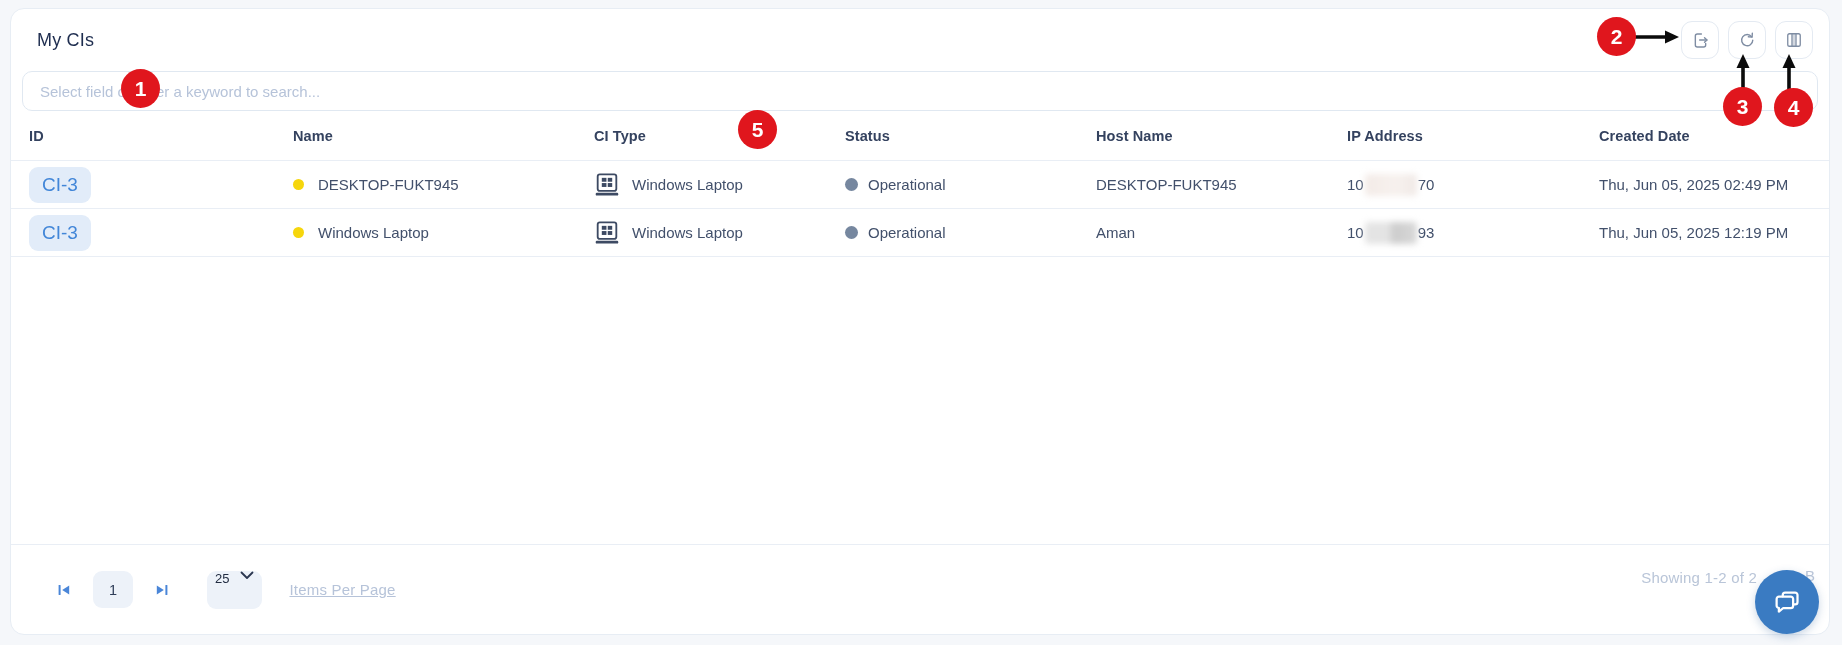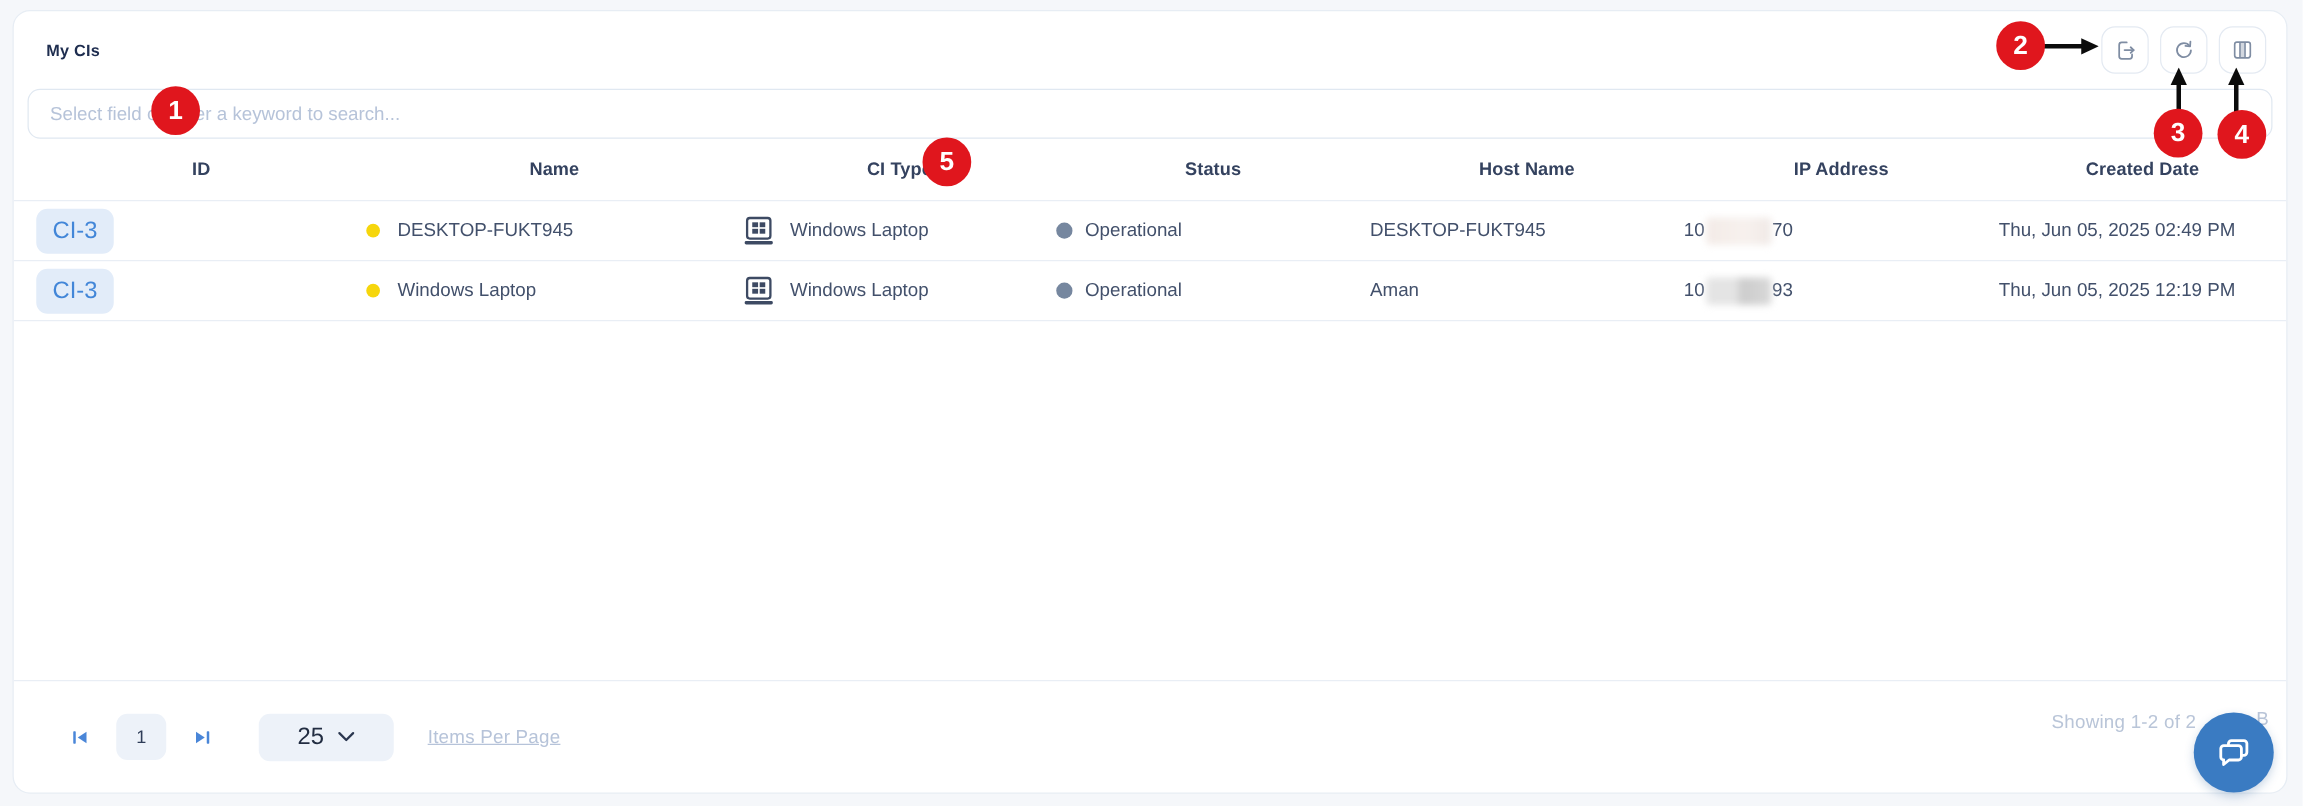--- a/index.html
+++ b/index.html
@@ -9,39 +9,39 @@
   .stage { position:relative; width:1842px; height:645px; background:#f5f7fa; }
 
   .card {
     position:absolute; left:10px; top:8px; width:1820px; height:627px;
     background:#ffffff; border:1px solid #e7edf4; border-radius:14px;
     display:flex; flex-direction:column; overflow:hidden;
   }
 
   
   .card-head { height:62px; padding:0 16px 0 26px; display:flex; align-items:center; justify-content:space-between; }
-  .page-title { font-size:13px; font-weight:bold; color:#1e2d4f; letter-spacing:.2px; }
+  .page-title { font-size:18px; font-weight:normal; color:#1e2d4f; letter-spacing:.2px; }
   .toolbar { display:flex; gap:9px; }
   .tool-btn {
     width:38px; height:38px; background:#fff; border:1px solid #e4eaf2; border-radius:11px;
     display:flex; align-items:center; justify-content:center; cursor:pointer; color:#7f8da3;
   }
 
   
   .search-wrap { padding:0 11px; }
   .search-input {
     width:100%; height:40px; border:1px solid #e0e8f1; border-radius:10px;
     padding:0 17px; font-size:15px; color:#43506b; outline:none; background:#fff;
     font-family:"Liberation Sans", sans-serif;
   }
   .search-input::placeholder { color:#b6c3d9; }
 
   
   .grid-row { display:grid; grid-template-columns:264px 301px 251px 251px 251px 252px auto; padding-left:18px; align-items:center; }
-  .thead { height:50px; border-bottom:1px solid #e9eef5;text-align:center; }
+  .thead { height:50px; border-bottom:1px solid #e9eef5; }
   .thead .th { font-size:14.5px; font-weight:bold; color:#34425f; letter-spacing:.1px; }
   .trow { height:48px; border-bottom:1px solid #e9eef5; font-size:15px; color:#42506b; }
   .cell { display:flex; align-items:center; }
 
   .id-pill {
     display:inline-block; padding:7px 13px; background:#e2ecf9; color:#4286d8;
     border-radius:9px; font-size:19px; cursor:pointer;
   }
   .dot { border-radius:50%; display:inline-block; flex:none; }
   .dot-yellow { width:11px; height:11px; background:#f6d60c; margin-right:14px; }
@@ -51,21 +51,21 @@
   .ip-blur { display:inline-block; height:22px; border-radius:3px; margin:0 1px; filter:blur(3px); }
   .ip-blur.tone-pink { width:52px; background:linear-gradient(90deg,#f3ebe7,#f7f1ee 60%,#f0e9e6); }
   .ip-blur.tone-gray { width:52px; background:linear-gradient(90deg,#e4e4e4 45%,#cccccc 55%,#d8d8d8); }
 
   .spacer { flex:1; }
 
   
   .foot { height:90px; border-top:1px solid #e9eef5; display:flex; align-items:center; padding-left:38px; position:relative; }
   .nav-btn { width:30px; height:30px; background:transparent; border:none; display:flex; align-items:center; justify-content:center; cursor:pointer; }
   .page-btn { width:40px; height:37px; background:#edf2f9; border:none; border-radius:9px; font-size:14.5px; color:#2f3d58; margin:0 14px; cursor:pointer; font-family:"Liberation Sans", sans-serif; }
-  .size-select { height:38px; margin-left:30px; padding:0 31px; background:#edf2f9; border-radius:9px; display:flex; align-items:center; gap:11px; font-size:19px; color:#222d42; cursor:pointer; }
+  .size-select { height:38px; margin-left:30px; padding:0 8px; background:#edf2f9; border-radius:9px; display:flex; gap:11px; font-size:13px; color:#222d42; cursor:pointer; }
   .ipp-label { margin-left:27px; font-size:15px; color:#b6c3d9; letter-spacing:.2px;text-decoration:underline; }
   .showing { position:absolute; top:24px; right:72px; font-size:15px; color:#b9c5d8; letter-spacing:.2px; }
   .showing-frag { position:absolute; top:22px; right:14px; font-size:15px; color:#b9c5d8; }
 
   
   .chat-fab {
     position:absolute; left:1755px; top:570px; width:64px; height:64px; border-radius:50%;
     background:#3a7bc2; border:none; display:flex; align-items:center; justify-content:center;
     cursor:pointer; z-index:20; box-shadow:0 3px 8px rgba(40,90,150,.25);
   }

